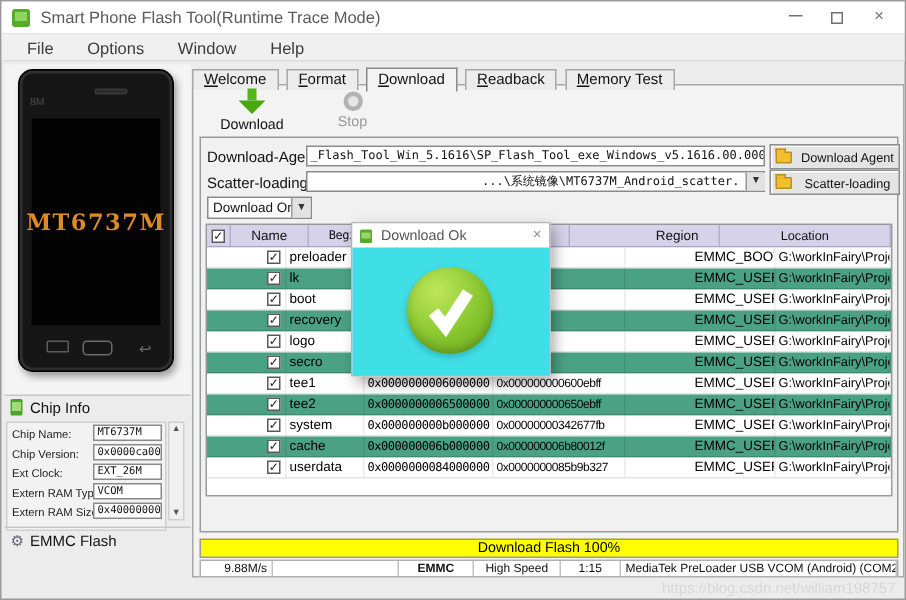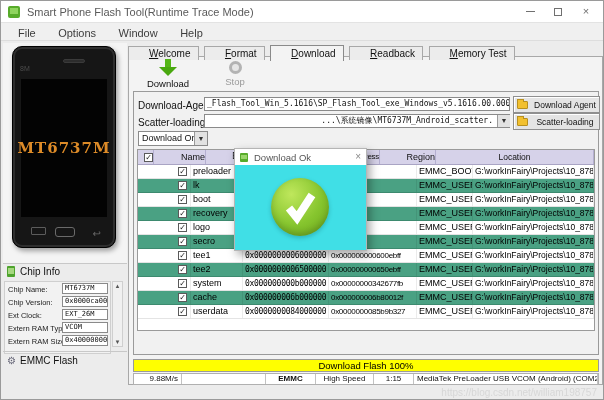--- a/index.html
+++ b/index.html
@@ -58,21 +58,21 @@
   .chip-scroll { position:absolute; left:111px; top:280px; width:11px; height:66px; background:#f0f0f0;
                  border:1px solid #cfcfcf; }
   .scr-arrow { position:absolute; left:0; width:9px; text-align:center; font-size:6px; color:#555; }
   .emmc-sep { position:absolute; left:2px; top:350px; width:124px; height:1px; background:#c8c8c8; }
   .emmc-hdr { position:absolute; left:6px; top:354px; font-size:10px; color:#111; }
   .gear { color:#667; font-size:10px; margin-right:4px; }
 
   
   .tabbar { position:absolute; left:127px; top:41px; height:14px; }
   .tab { display:inline-block; font-size:10px; color:#111; background:#ececec; border:1px solid #a8a8a8;
-         border-bottom:none; padding:1px 7px 1px 20px; margin-right:1px; vertical-align:bottom; }
+         border-bottom:none; padding:1px 7px 1px 7px; margin-right:1px; vertical-align:bottom; }
   .tab::first-letter { text-decoration:underline; }
   .tab.active { background:#f3f3f3; padding-top:2px; padding-bottom:2px; position:relative; top:1px;
                 border-color:#8a8a8a; }
   .tabpage { position:absolute; left:127px; top:55px; width:475px; height:329px; background:#f3f3f3;
              border:1px solid #a8a8a8; }
 
   
   .toolbtn { position:absolute; top:58px; width:64px; height:30px; text-align:center; }
   .tb-download { left:135px; } .tb-stop { left:202px; }
   .tool-label { font-size:9.5px; color:#111; margin-top:2px; }
@@ -101,31 +101,31 @@
   .folder-ico::before { content:""; position:absolute; left:-1px; top:-3px; width:5px; height:2px;
              background:#f2c02f; border:1px solid #b8901f; border-bottom:none; }
   .mode-select { position:absolute; left:137px; top:130px; width:70px; height:15px; background:#fff;
              border:1px solid #8a8a8a; font-size:9px; line-height:13px; padding-left:3px; color:#111; }
   .mode-select .combo-arrow { height:13px; line-height:13px; }
 
   
   .table { position:absolute; left:136px; top:148px; width:458px; height:182px; background:#fff;
            border:1px solid #9a9a9a; overflow:hidden; }
   .thead { display:flex; height:15px; background:#d6d2e9; border-bottom:1px solid #a9a4c4; }
-  .thead .tc { border-right:1px solid #b4afd0; font-size:9px; color:#111; text-align:right;
+  .thead .tc { border-right:1px solid #b4afd0; font-size:9px; color:#111; text-align:center;
                line-height:14px; overflow:hidden; white-space:nowrap; }
   .trow { display:flex; height:14px; border-bottom:1px solid #e4e4e4; background:#fff;padding-left:37px; }
   .trow.hl { background:#4aa183; border-bottom:1px solid #3d8a6f; }
   .trow .tc { border-right:1px solid rgba(0,0,0,0.08); font-size:9px; color:#000; line-height:13px;
               padding-left:2px; overflow:hidden; white-space:nowrap; }
   .c0 { width:16px; flex:none; text-align:center; padding-left:0 !important; }
   .c1 { width:52px; flex:none; }
   .c2 { width:86px; flex:none; font-family:"DejaVu Sans Mono", monospace; font-size:8px !important; letter-spacing:-0.3px; }
   .c3 { width:88px; flex:none; font-family:Liberation Sans, sans-serif; font-size:8px !important; letter-spacing:-0.3px; }
-  .c4 { width:56px; flex:none; }
+  .c4 { width:56px; flex:none;margin-left:44px; }
   .c5 { flex:1; font-size:8.5px !important; }
   .cb { display:inline-block; width:9px; height:9px; background:#fff; border:1px solid #5a5a5a;
         margin-top:2px; font-size:8px; line-height:8px; color:#222; }
   .cb::after { content:"✓"; }
 
   
   .progress { position:absolute; left:132px; top:358px; width:466px; height:13px; background:#ffff00;
               border:1px solid #9a9a9a; text-align:center; font-size:9.5px; line-height:12px; color:#000; }
   .statusbar { position:absolute; left:132px; top:372px; width:466px; height:12px; background:#fff;
               border:1px solid #b0b0b0; display:flex; font-size:8px; color:#111; }

